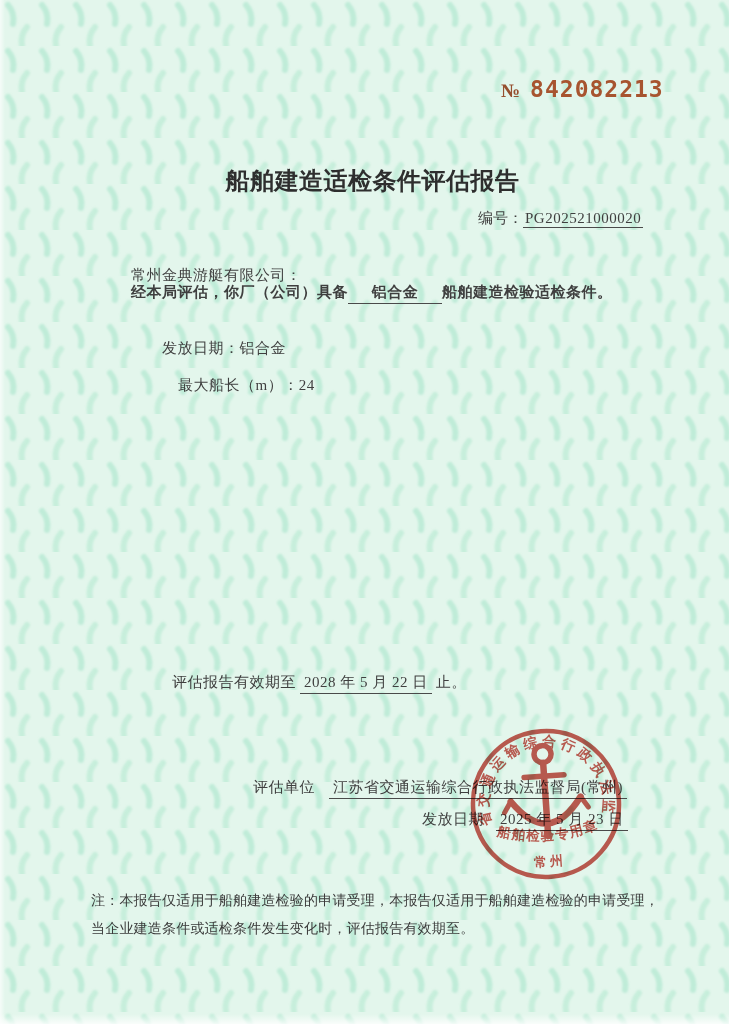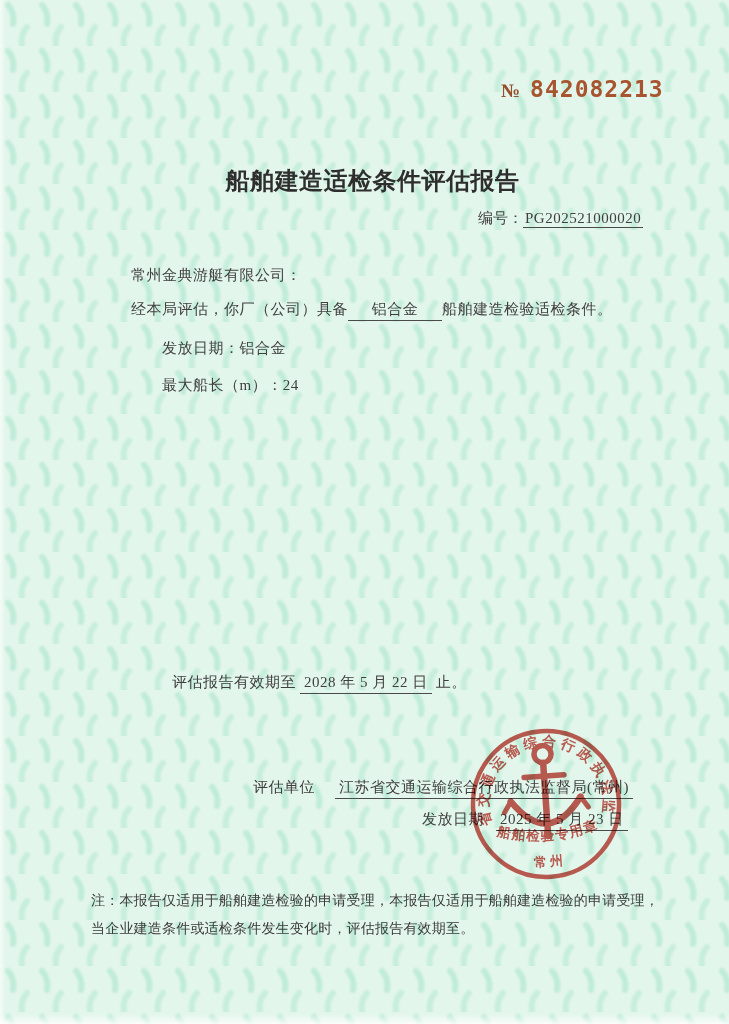--- a/index.html
+++ b/index.html
@@ -23,36 +23,36 @@
   }
 
   .title{top:165px;left:0;right:0;text-align:center;padding-left:16px;
          font-size:24px;font-weight:bold;letter-spacing:0.5px;color:#2e2e2e;}
 
   .docno{top:209px;left:478px;font-size:15px;text-align:right;}
   .docno .val{font-size:15px;letter-spacing:0.5px;border-bottom:1.2px solid #4a4a4a;padding:0 2px 1px 2px;}
 
   .bodyline{font-size:15px;letter-spacing:0.5px;}
   .addressee{top:266px;left:131px;}
-  .assessline{top:300px;left:131px;}
+  .assessline{top:283px;left:131px;font-weight:bold;}
   .hullscope{top:339px;left:162px;}
-  .maxlen{top:376px;left:162px;}
+  .maxlen{top:376px;left:178px;}
 
   .blank{display:inline-block;text-align:center;border-bottom:1.2px solid #4a4a4a;
          padding:0 4px 1px 4px;vertical-align:baseline;}
   .blank.material{min-width:86px;}
   .blank.vdate{min-width:118px;}
   .blank.unit{min-width:282px;}
   .blank.idate{min-width:112px;}
 
   .validity{top:673px;left:128px;font-size:15px;letter-spacing:0.5px;padding-left:44px;}
   .validity .blank{margin:0 4px;}
 
   .issuer{top:778px;left:253px;font-size:15px;letter-spacing:0.5px;}
-  .issuer .lbl{margin-right:20px;}
+  .issuer .lbl{margin-right:14px;}
   .issuedate{top:810px;left:422px;font-size:15px;letter-spacing:0.5px;}
   .issuedate .lbl{margin-right:12px;}
 
   .note{top:887px;left:91px;font-size:14px;line-height:27.5px;letter-spacing:0.2px;color:#3a3a3a;}
 
   .seal{
     position:absolute;left:414px;top:672px;z-index:2;
     mix-blend-mode:multiply;opacity:0.88;
     transform:rotate(-4deg);
   }

